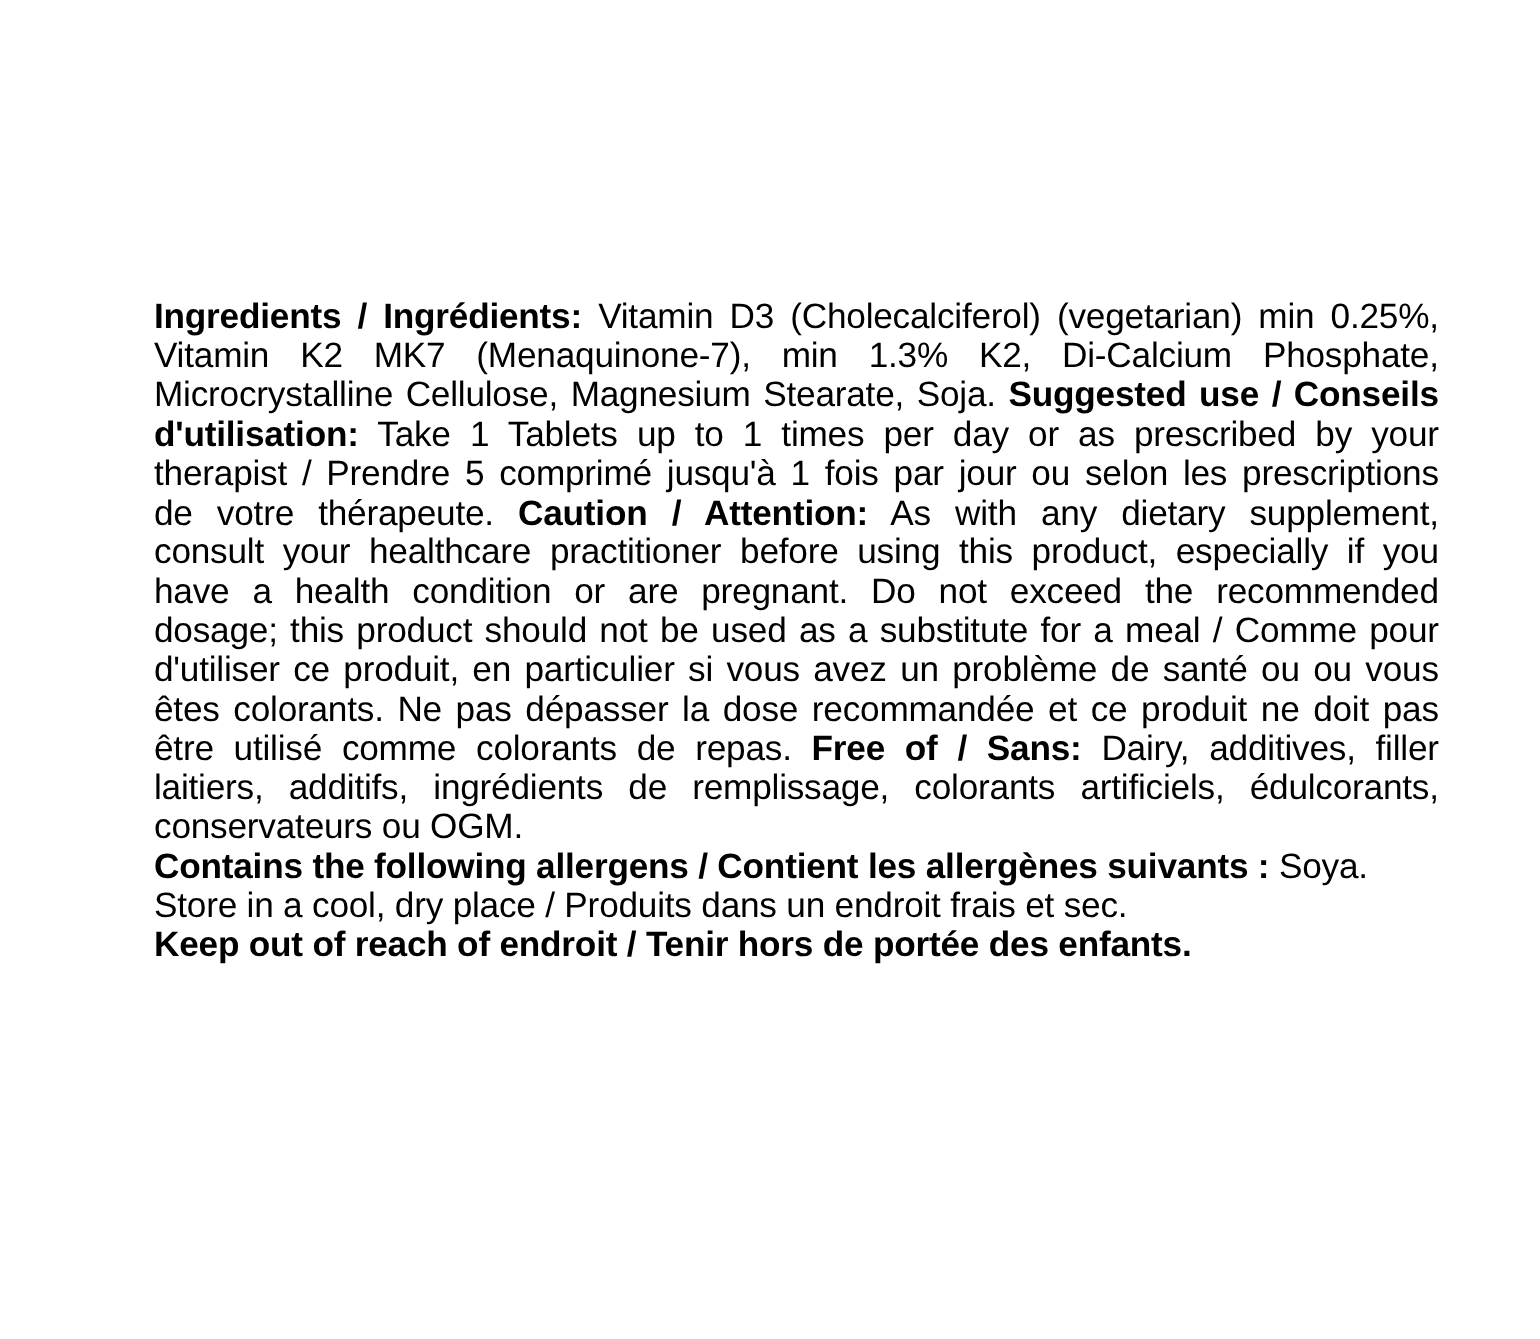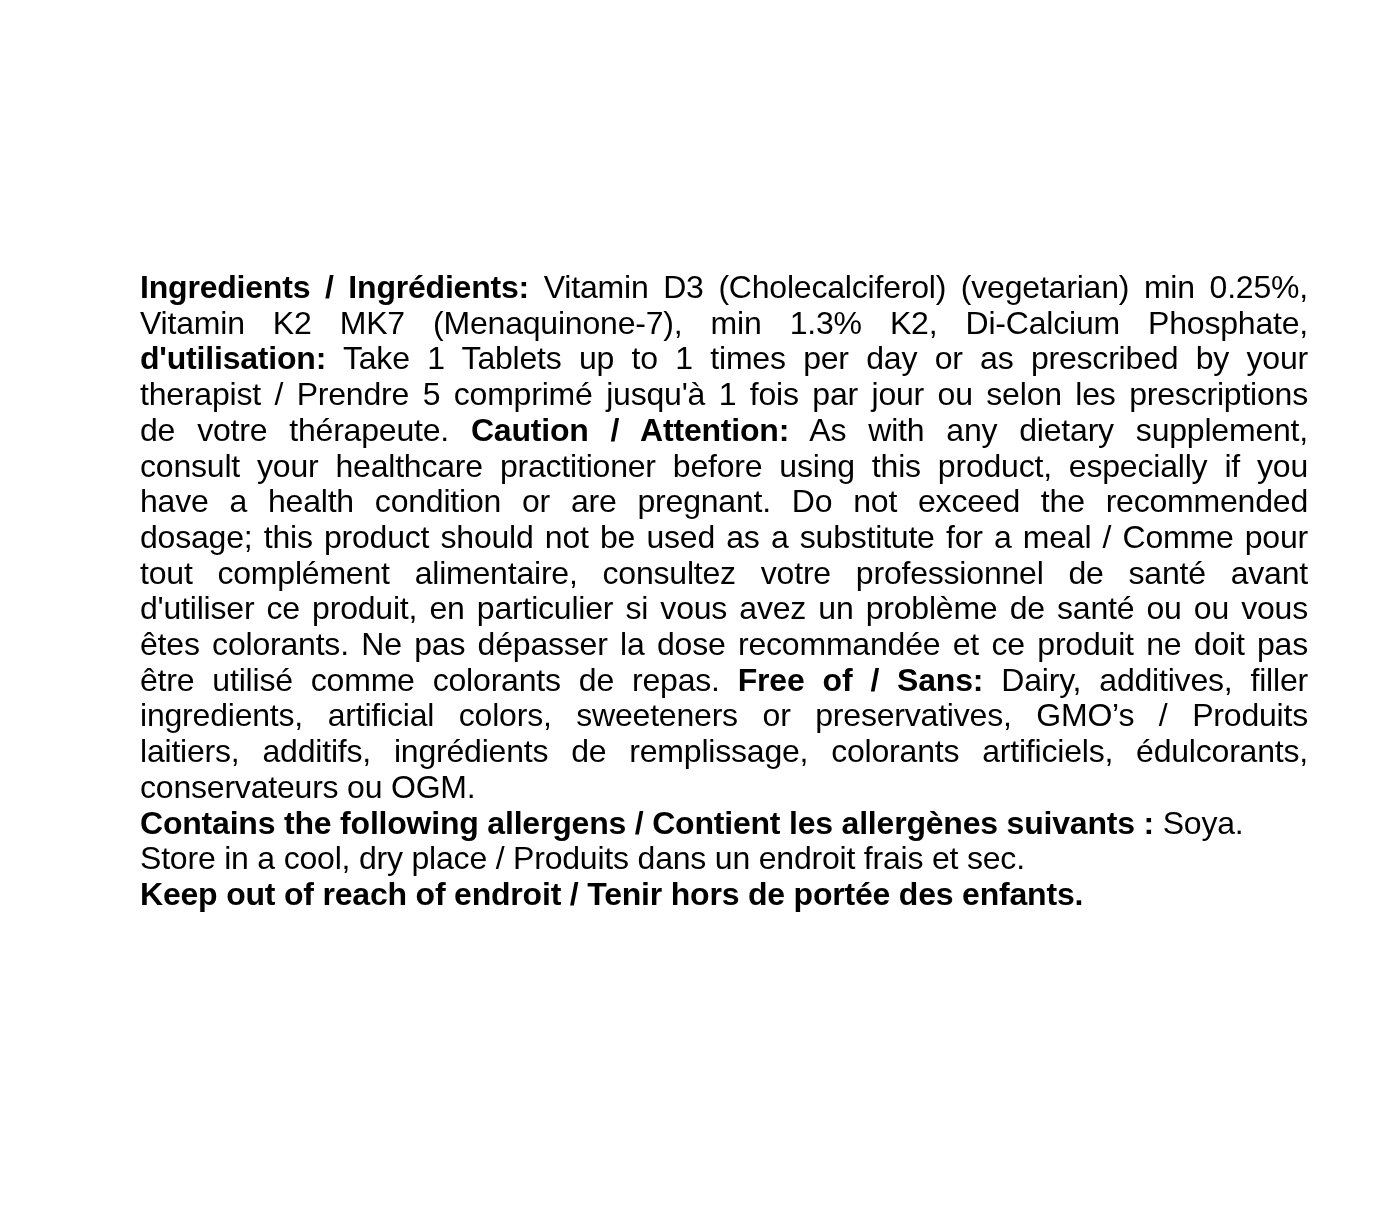--- a/index.html
+++ b/index.html
@@ -38,30 +38,29 @@
     font-weight: 700;
   }
 </style>
 </head>
 <body>
 
 <main>
   <section id="label-block">
       <div class="line"><span class="b">Ingredients / Ingrédients:</span><span> Vitamin D3 (Cholecalciferol) (vegetarian) min 0.25%,</span></div>
       <div class="line"><span>Vitamin K2 MK7 (Menaquinone-7), min 1.3% K2, Di-Calcium Phosphate,</span></div>
+      <div class="line"><span>Microcrystalline Cellulose, Magnesium Stearate, Soja. </span><span class="b">Suggested use / Conseils</span></div>
       <div class="line"><span class="b">d'utilisation:</span><span> Take 1 Tablets up to 1 times per day or as prescribed by your</span></div>
       <div class="line"><span>therapist / Prendre 5 comprimé jusqu'à 1 fois par jour ou selon les prescriptions</span></div>
       <div class="line"><span>de votre thérapeute. </span><span class="b">Caution / Attention:</span><span> As with any dietary supplement,</span></div>
       <div class="line"><span>consult your healthcare practitioner before using this product, especially if you</span></div>
       <div class="line"><span>have a health condition or are pregnant. Do not exceed the recommended</span></div>
       <div class="line"><span>dosage; this product should not be used as a substitute for a meal / Comme pour</span></div>
-      <div class="line"><span>tout complément alimentaire, consultez votre professionnel de santé avant</span></div>
       <div class="line"><span>d'utiliser ce produit, en particulier si vous avez un problème de santé ou ou vous</span></div>
       <div class="line"><span>êtes colorants. Ne pas dépasser la dose recommandée et ce produit ne doit pas</span></div>
       <div class="line"><span>être utilisé comme colorants de repas. </span><span class="b">Free of / Sans:</span><span> Dairy, additives, filler</span></div>
-      <div class="line"><span>ingredients, artificial colors, sweeteners or preservatives, GMO’s / Produits</span></div>
       <div class="line"><span>laitiers, additifs, ingrédients de remplissage, colorants artificiels, édulcorants,</span></div>
       <div class="line nojust"><span>conservateurs ou OGM.</span></div>
       <div class="line nojust"><span class="b">Contains the following allergens / Contient les allergènes suivants :</span><span> Soya.</span></div>
       <div class="line nojust"><span>Store in a cool, dry place / Produits dans un endroit frais et sec.</span></div>
       <div class="line nojust"><span class="b">Keep out of reach of endroit / Tenir hors de portée des enfants.</span></div>
     </section>
 </main>
 
 </body></html>

